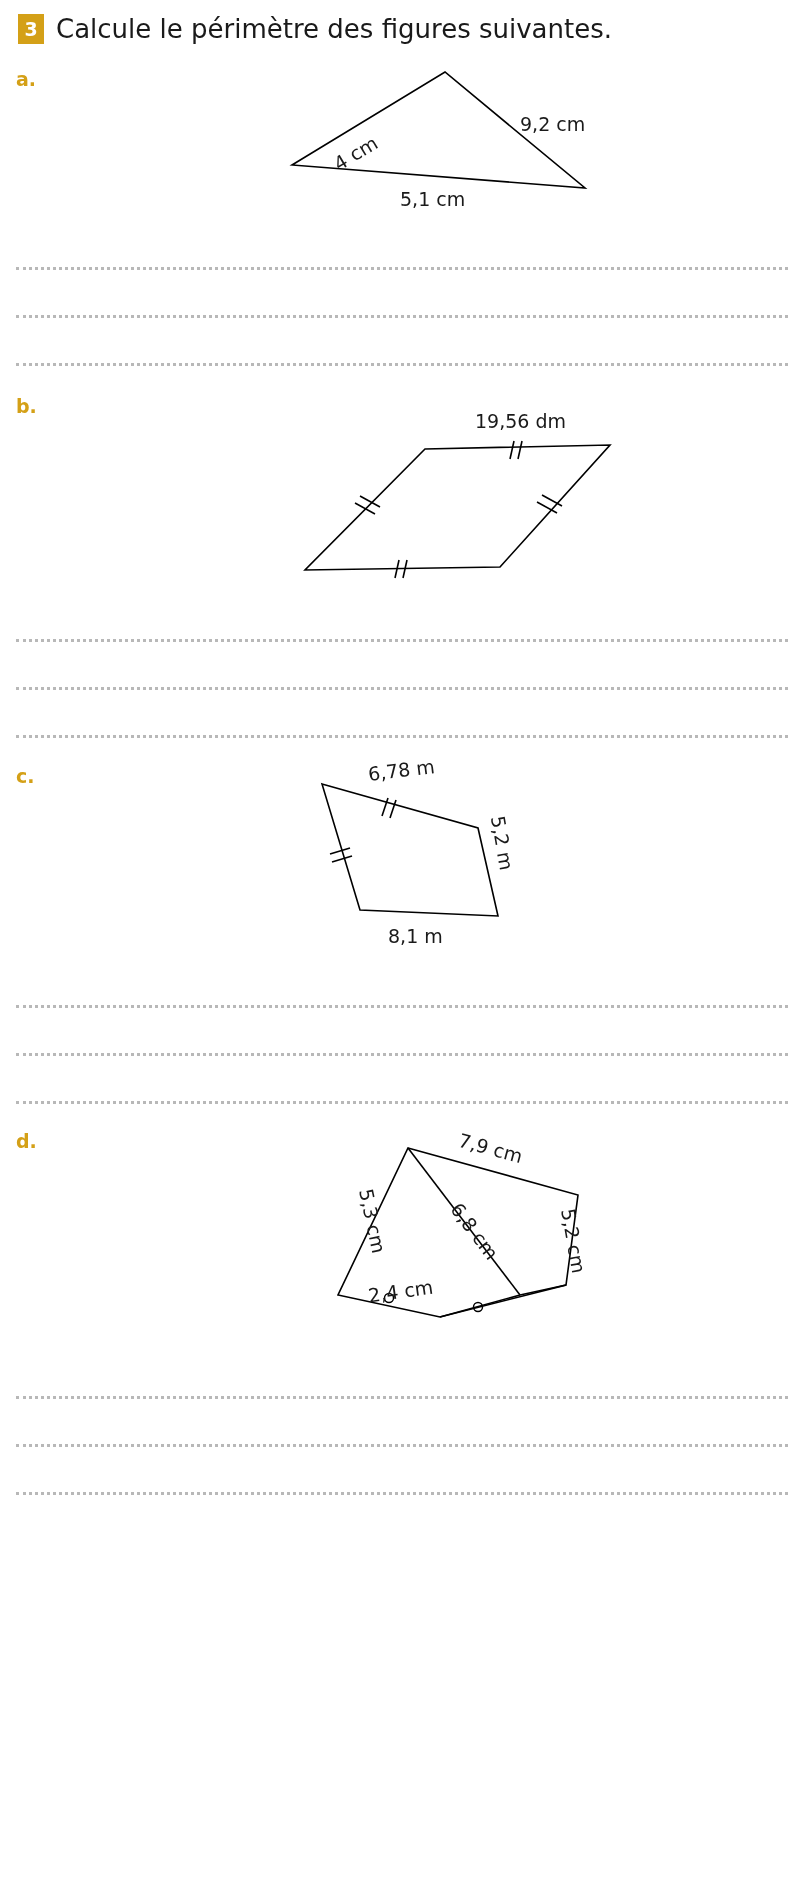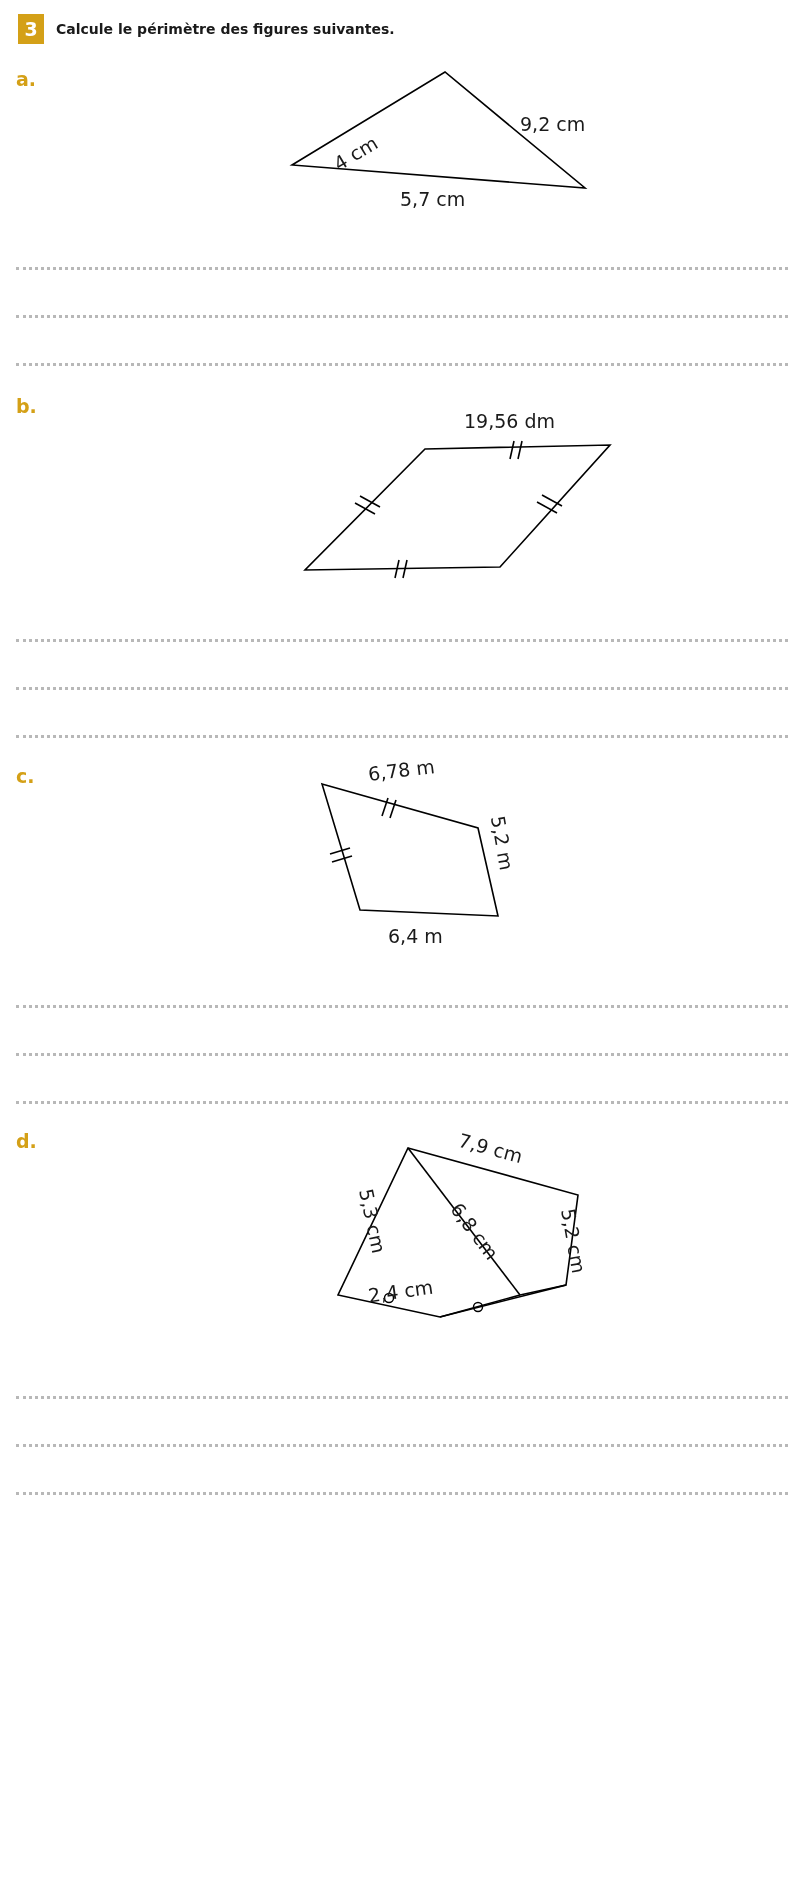--- a/index.html
+++ b/index.html
@@ -37,24 +37,23 @@
     background: #d4a017;
     color: #ffffff;
     font-size: 19px;
     font-weight: bold;
     display: flex;
     align-items: center;
     justify-content: center;
     line-height: 1;
   }
   .exercise-title {
-    font-size: 14px;
+    font-size: 26px;
     color: #1a1a1a;
     white-space: nowrap;
-    font-weight: bold;
   }
 
   
   .item-letter {
     position: absolute;
     font-size: 19px;
     font-weight: bold;
     color: #d4a017;
   }
 
@@ -95,21 +94,21 @@
   </div>
 
   <div class="item-letter" style="left:16px; top:68px;">a.</div>
 
   <div class="figure" style="left:280px; top:60px; width:340px; height:150px;">
     <svg width="340" height="150" viewBox="0 0 340 150">
       <polygon points="12,105 165,12 305,128" fill="none" stroke="#000000" stroke-width="1.6"></polygon>
     </svg>
     <div class="lbl" style="left:52px; top:82px; transform:rotate(-31deg);">4 cm</div>
     <div class="lbl" style="left:240px; top:53px;">9,2 cm</div>
-    <div class="lbl" style="left:120px; top:128px;">5,7 cm</div>
+    <div class="lbl" style="left:120px; top:128px;">5,1 cm</div>
   </div>
 
   <div class="dot-line" style="top:265px;"></div>
   <div class="dot-line" style="top:313px;"></div>
   <div class="dot-line" style="top:361px;"></div>
 
   <div class="item-letter" style="left:16px; top:395px;">b.</div>
 
   <div class="figure" style="left:300px; top:405px; width:340px; height:180px;">
     <svg width="340" height="180" viewBox="0 0 340 180">
@@ -120,42 +119,42 @@
 
       <line x1="99" y1="155" x2="95" y2="173" stroke="#000000" stroke-width="1.6"></line>
       <line x1="107" y1="155" x2="103" y2="173" stroke="#000000" stroke-width="1.6"></line>
 
       <line x1="55" y1="98" x2="75" y2="109" stroke="#000000" stroke-width="1.6"></line>
       <line x1="60" y1="91" x2="80" y2="102" stroke="#000000" stroke-width="1.6"></line>
 
       <line x1="237" y1="97" x2="257" y2="108" stroke="#000000" stroke-width="1.6"></line>
       <line x1="242" y1="90" x2="262" y2="101" stroke="#000000" stroke-width="1.6"></line>
     </svg>
-    <div class="lbl" style="left:164px; top:5px;">19,56 dm</div>
+    <div class="lbl" style="left:175px; top:5px;">19,56 dm</div>
   </div>
 
   <div class="dot-line" style="top:637px;"></div>
   <div class="dot-line" style="top:685px;"></div>
   <div class="dot-line" style="top:733px;"></div>
 
   <div class="item-letter" style="left:16px; top:765px;">c.</div>
 
   <div class="figure" style="left:310px; top:770px; width:260px; height:180px;">
     <svg width="260" height="180" viewBox="0 0 260 180">
       <polygon points="12,14 168,58 188,146 50,140" fill="none" stroke="#000000" stroke-width="1.6"></polygon>
 
       <line x1="78" y1="28" x2="72" y2="46" stroke="#000000" stroke-width="1.6"></line>
       <line x1="86" y1="30" x2="80" y2="48" stroke="#000000" stroke-width="1.6"></line>
 
       <line x1="20" y1="84" x2="40" y2="78" stroke="#000000" stroke-width="1.6"></line>
       <line x1="22" y1="92" x2="42" y2="86" stroke="#000000" stroke-width="1.6"></line>
     </svg>
     <div class="lbl" style="left:58px; top:-11px; transform:rotate(-7deg);">6,78  m</div>
     <div class="lbl" style="left:165px; top:62px; transform:rotate(80deg);">5,2 m</div>
-    <div class="lbl" style="left:78px; top:155px;">6,4  m</div>
+    <div class="lbl" style="left:78px; top:155px;">8,1  m</div>
   </div>
 
   <div class="dot-line" style="top:1003px;"></div>
   <div class="dot-line" style="top:1051px;"></div>
   <div class="dot-line" style="top:1099px;"></div>
 
   <div class="item-letter" style="left:16px; top:1130px;">d.</div>
 
   <div class="figure" style="left:330px; top:1135px; width:280px; height:220px;">
     <svg width="280" height="220" viewBox="0 0 280 220">

